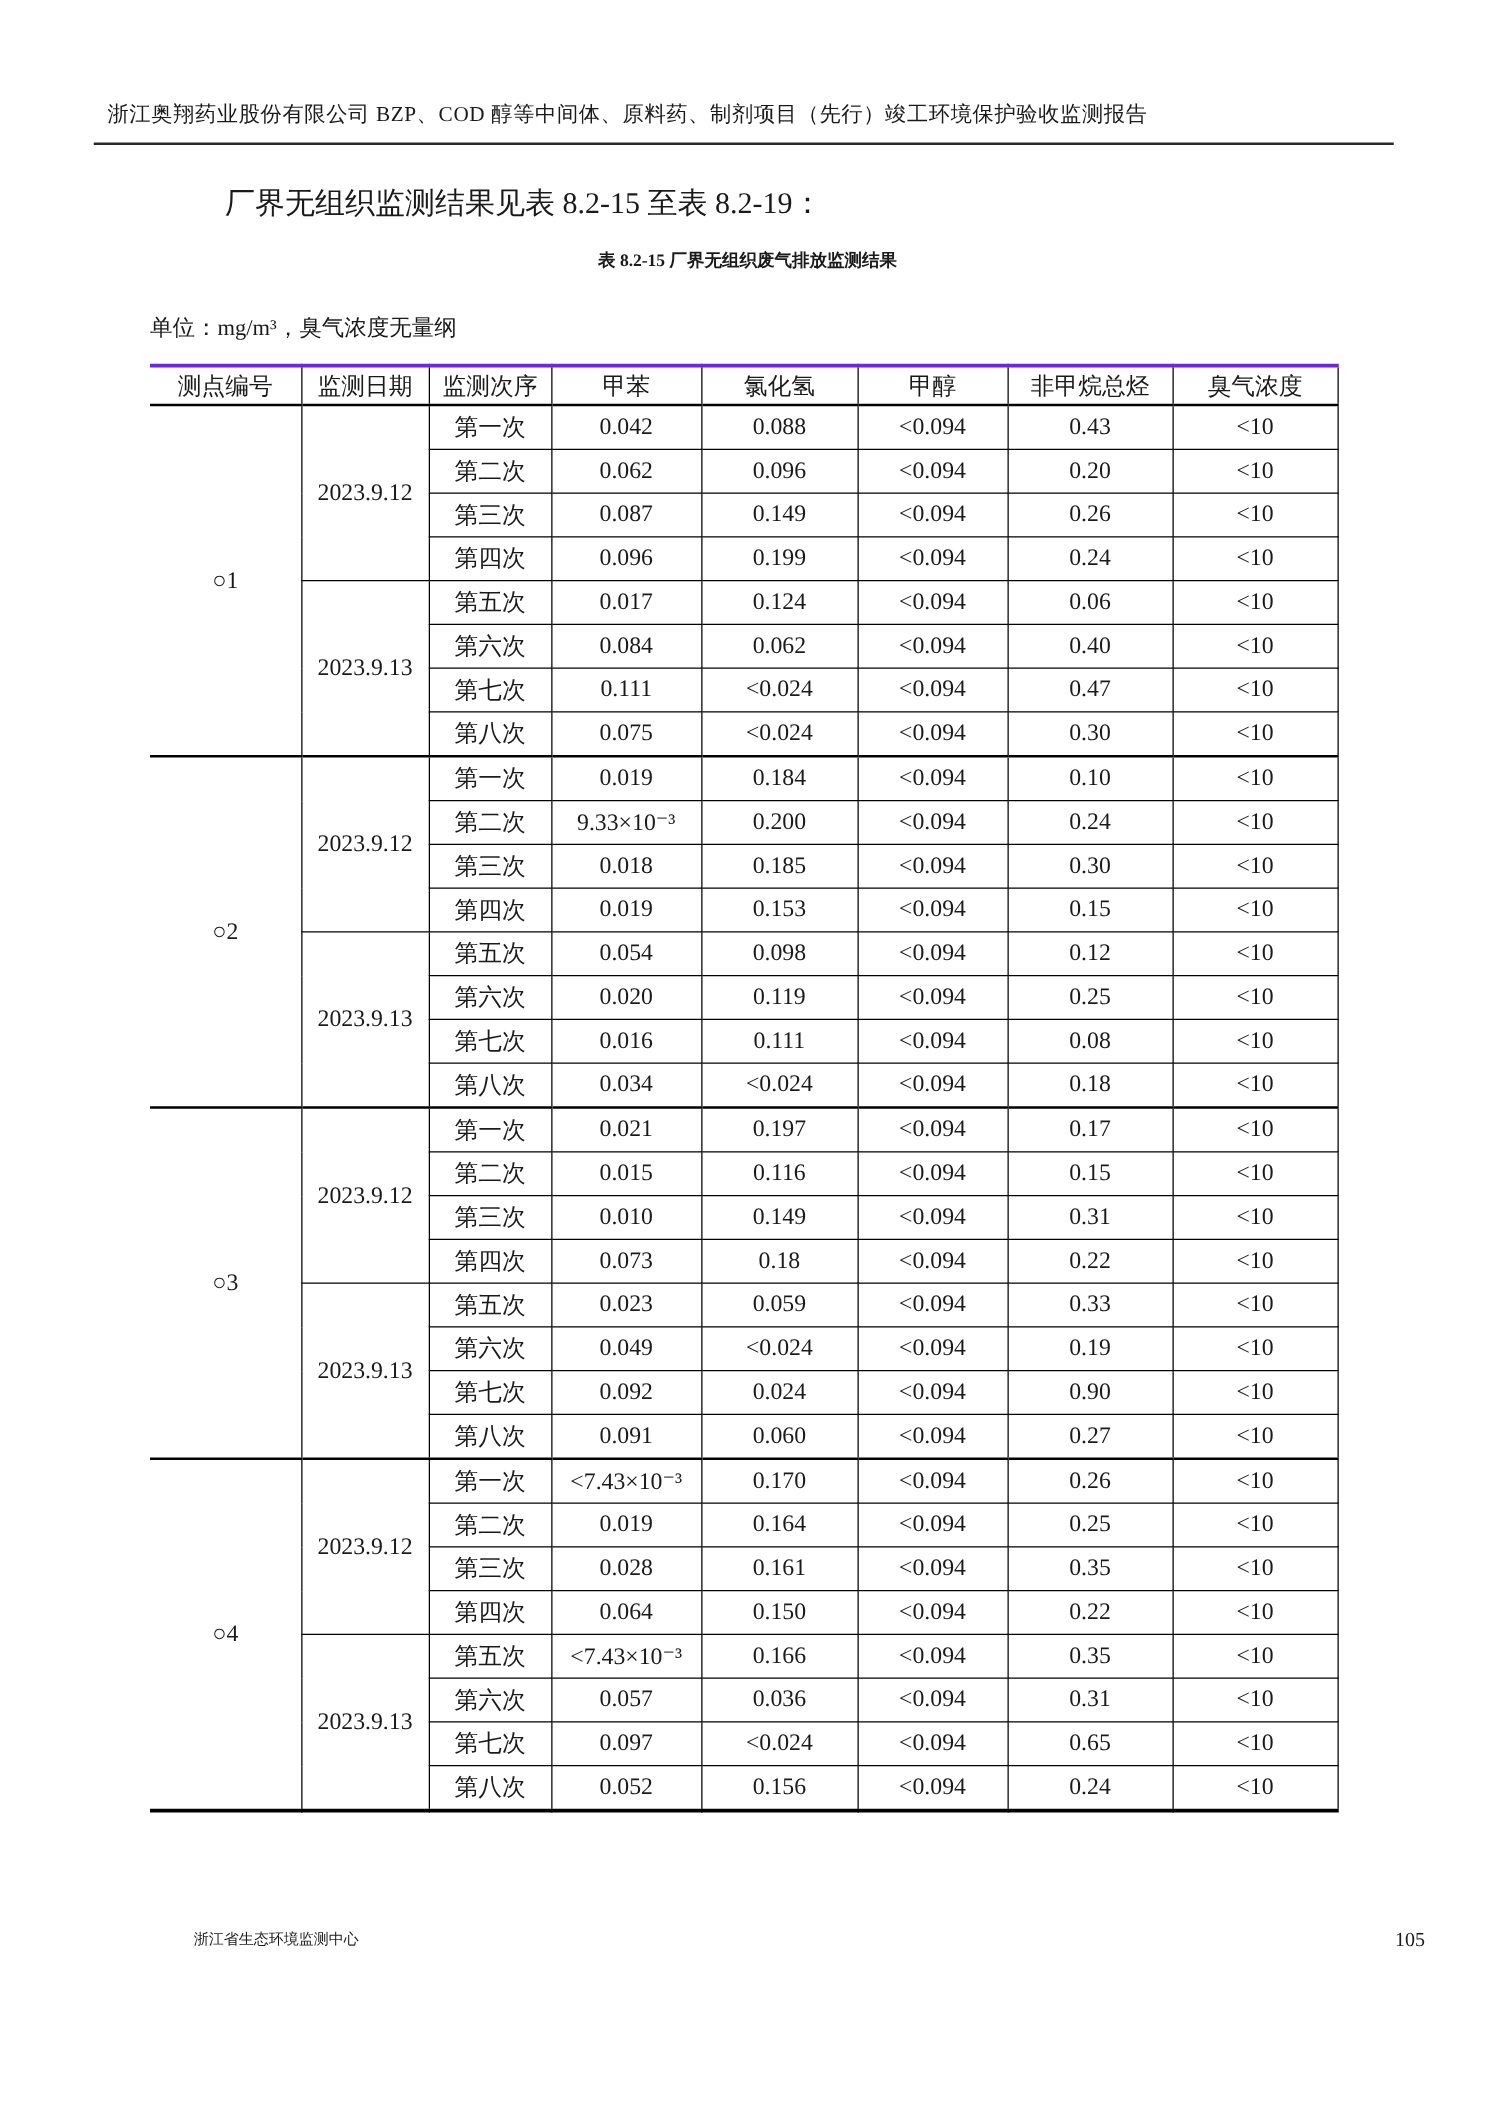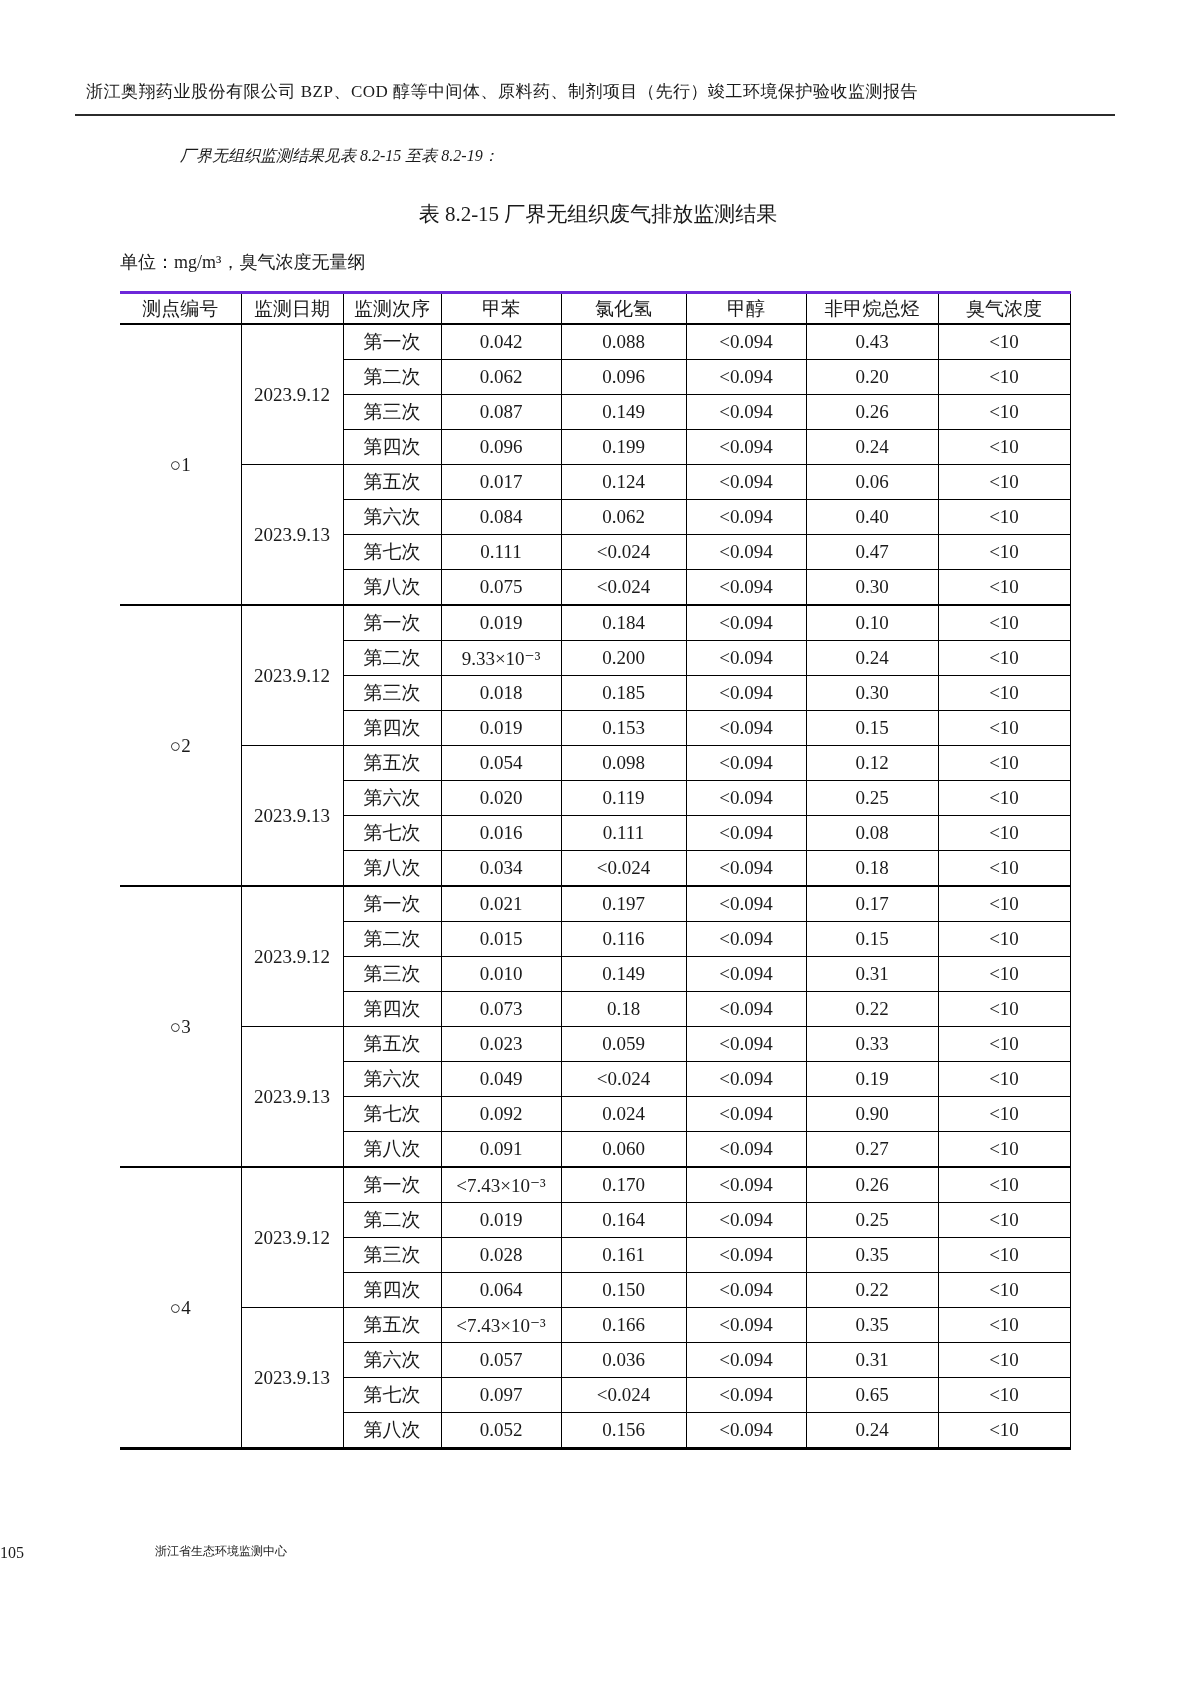--- a/index.html
+++ b/index.html
@@ -8,25 +8,25 @@
     font-family:"Liberation Serif","DejaVu Serif",serif;color:#1a1a1a;
   }
   .page-header{
     position:absolute;top:80px;left:0;width:1004px;text-align:center;
     font-size:17px;letter-spacing:0.5px;white-space:nowrap;
   }
   .header-rule{
     position:absolute;top:114px;left:75px;width:1040px;height:2px;background:#2b2b2b;
   }
   .intro{
-    position:absolute;top:146px;left:180px;font-size:16px;font-style:italic;
+    position:absolute;top:146px;left:180px;font-size:24px;
   }
   .table-title{
     position:absolute;top:200px;left:120px;width:956px;text-align:center;
-    font-size:21px;font-weight:normal;
+    font-size:14px;font-weight:bold;
   }
   .unit-note{
     position:absolute;top:250px;left:120px;width:866px;text-align:left;font-size:18px;
   }
   .table-wrap{
     position:absolute;top:291px;left:120px;width:952px;
   }
   table.monitor{
     border-collapse:collapse;table-layout:fixed;width:950px;
     border-top:3px solid #6d28d9;border-bottom:3px solid #000;
@@ -41,21 +41,21 @@
     height:29px;font-size:19px;border-bottom:2px solid #000;
   }
   table.monitor tbody td{height:34px;font-size:19px;}
   td.num{font-size:19px;}
   td.point{font-size:20px;}
   tr.group-start td{border-top:2px solid #000;}
   .page-footer-left{
     position:absolute;top:1543px;left:155px;font-size:12px;
   }
   .page-footer-num{
-    position:absolute;top:1544px;left:0;width:1140px;text-align:left;font-size:16px;
+    position:absolute;top:1544px;left:0;width:1140px;text-align:right;font-size:16px;
   }
 </style>
 </head>
 <body>
 
 <div class="page-header">浙江奥翔药业股份有限公司 BZP、COD 醇等中间体、原料药、制剂项目（先行）竣工环境保护验收监测报告</div>
 <div class="header-rule"></div>
 
 <div class="intro">厂界无组织监测结果见表 8.2-15 至表 8.2-19：</div>
 

